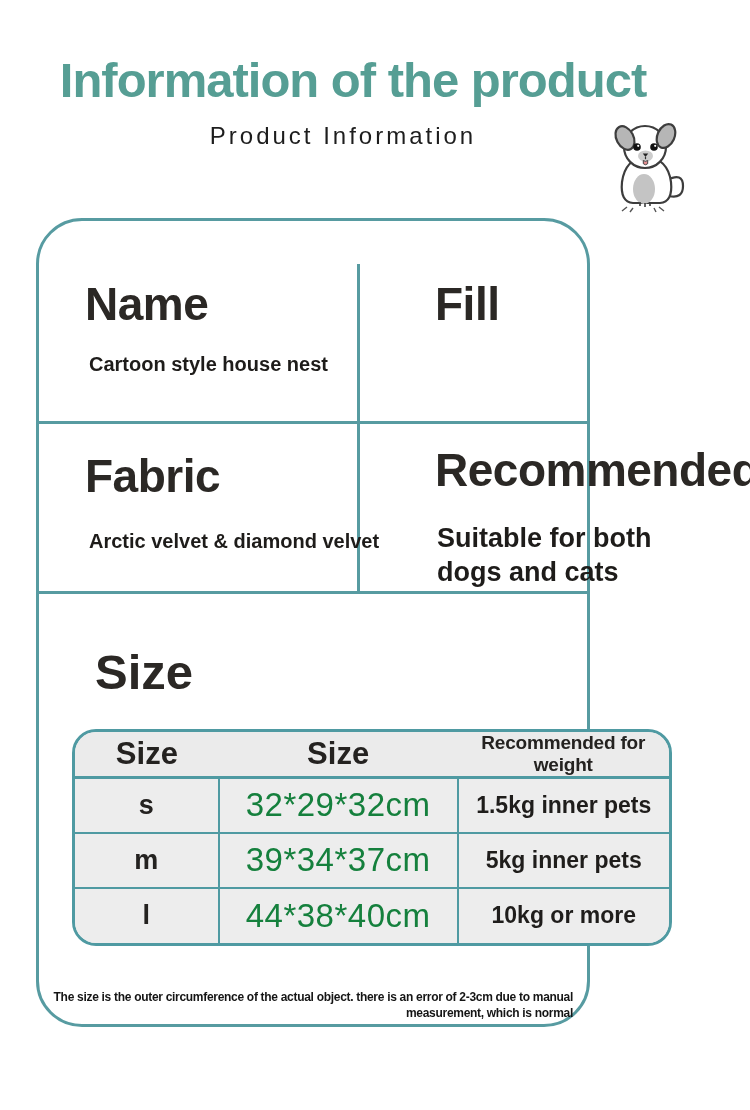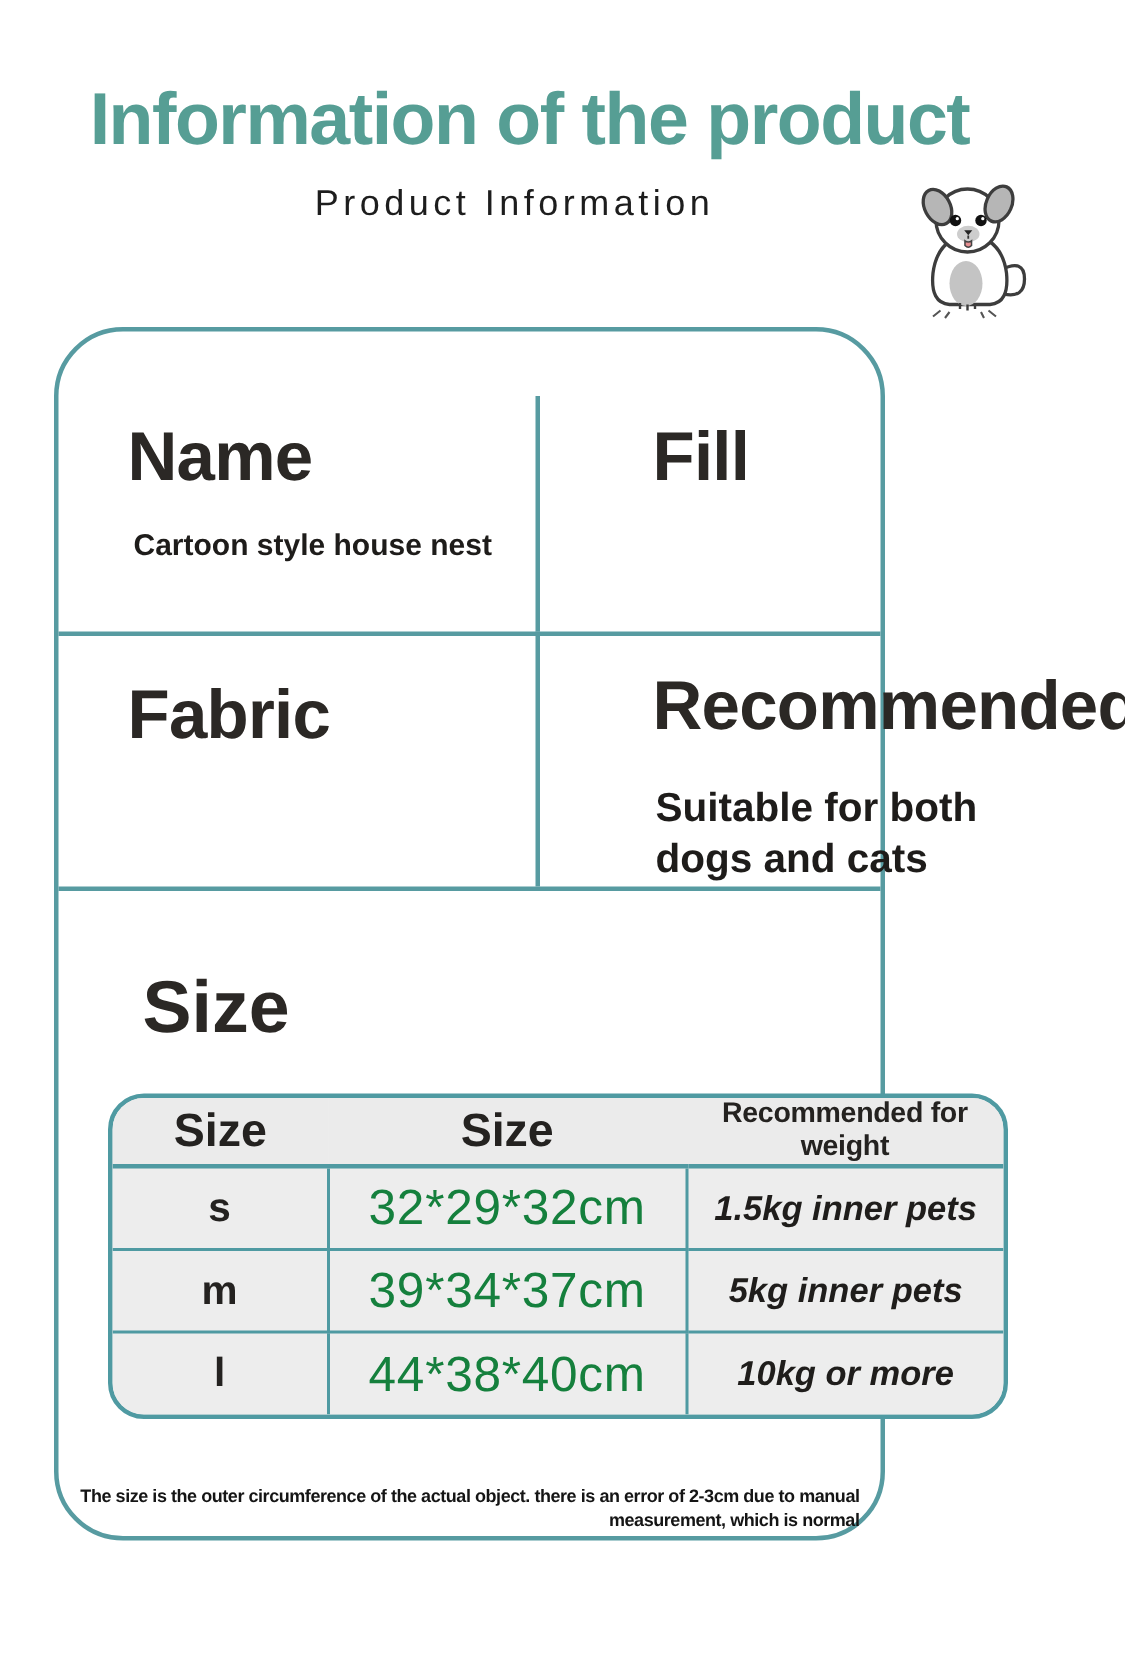--- a/index.html
+++ b/index.html
@@ -75,21 +75,21 @@
   .size-table th.h-weight{font-size:19px;letter-spacing:-0.2px;}
   .size-table td{
     background:var(--cell-bg);border:2.5px solid var(--table-line);
     text-align:center;vertical-align:middle;height:55px;
   }
   .size-table tr td:first-child{border-left:none;}
   .size-table tr td:last-child{border-right:none;}
   .size-table tbody tr:last-child td{border-bottom:none;}
   td.cell-letter{font-size:27px;font-weight:600;color:#242220;}
   td.cell-dims{font-size:33px;font-weight:400;color:#15803d;letter-spacing:0.5px;}
-  td.cell-weight{font-size:23px;font-weight:800;color:#1f1d1b;font-style:italic;}
+  td.cell-weight{font-size:23px;font-weight:800;color:#1f1d1b;}
 
   .size-note{
     position:absolute;left:14px;right:14px;top:769px;text-align:right;
     font-size:12px;font-weight:700;letter-spacing:-0.3px;line-height:1.3;color:#151515;
   }
 </style>
 </head>
 <body>
 
 <div class="page">
@@ -132,20 +132,21 @@
     <div class="divider hline hline-2"></div>
     <div class="divider vline vline-1"></div>
     <div class="divider vline vline-2"></div>
 
     <div class="sec-label sec-name-label">Name</div>
     <div class="sec-value sec-name-value">Cartoon style house nest</div>
 
     <div class="sec-label sec-fill-label">Fill</div>
 
     <div class="sec-label sec-fabric-label">Fabric</div>
+    <div class="sec-value sec-fabric-value">Arctic velvet &amp; diamond velvet</div>
 
     <div class="sec-label sec-applicable-label">Recommended</div>
     <div class="sec-value sec-applicable-value">Suitable for both dogs and cats</div>
 
     <div class="size-heading">Size</div>
 
     <div class="table-wrap">
       <table class="size-table">
         <colgroup>
             <col class="c1">

